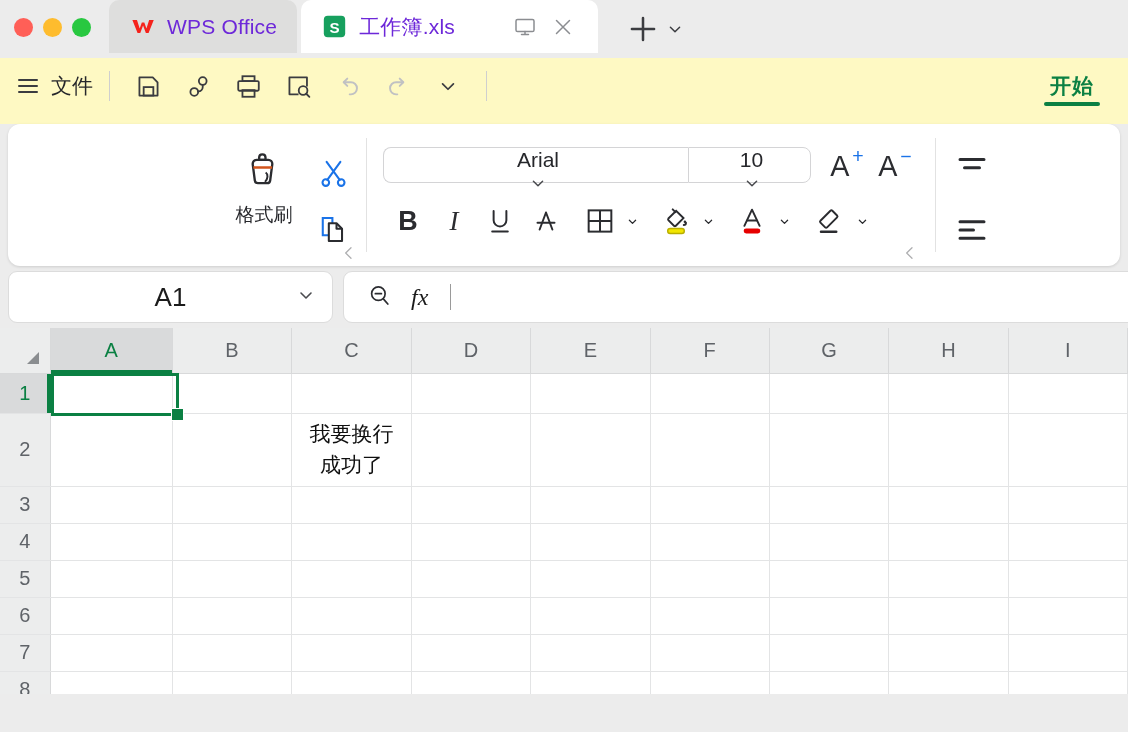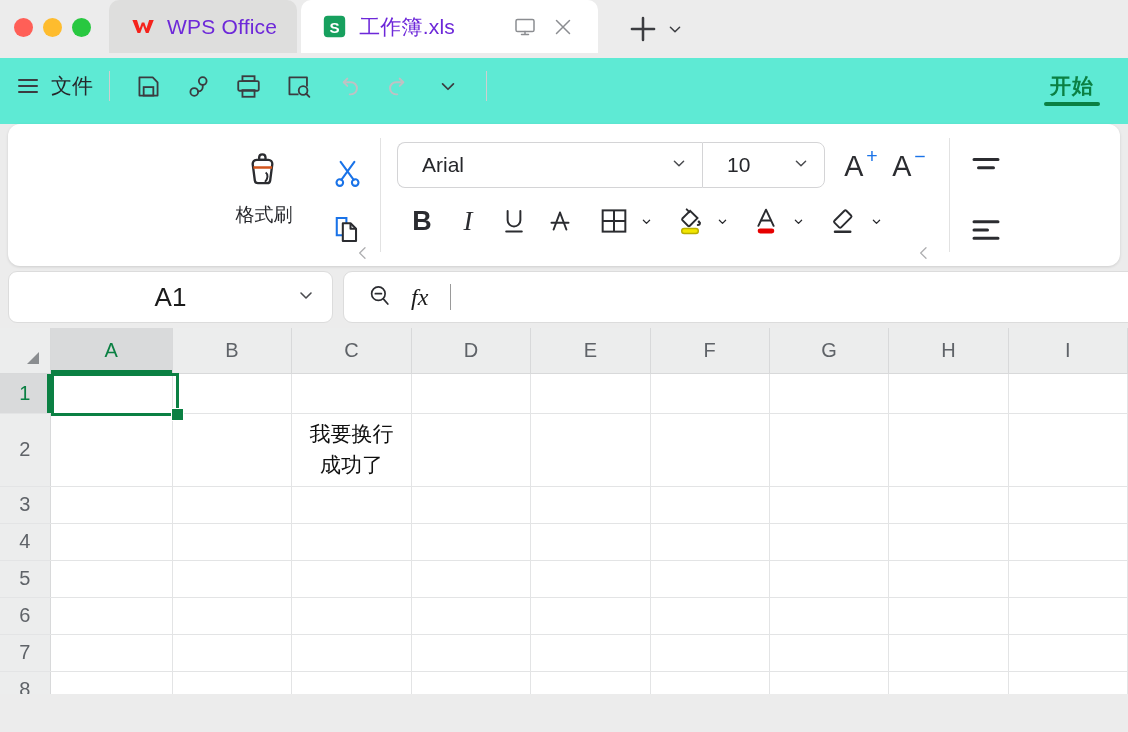--- a/index.html
+++ b/index.html
@@ -54,21 +54,21 @@
     display: flex; align-items: center; gap: 2px;
     margin-left: 22px; padding-top: 10px;
   }
 
   
   .menurow {
     height: 66px;
     display: flex;
     align-items: center;
     padding: 0 14px 10px 18px;
-    background: #5eead4;
+    background: #fef9c3;
     position: relative;
   }
   .menu-file { display: flex; align-items: center; gap: 13px; }
   .hamburger { display:flex; flex-direction: column; gap: 4px; width: 20px; }
   .hamburger i { display:block; height: 2px; background: #3b3c40; border-radius: 1px; }
   .file-label { font-size: 21px; color: #26272b; }
   .vsep { width: 1px; height: 30px; background: #cfcfcf; margin: 0 16px; }
   .qat { display: flex; align-items: center; gap: 6px; }
   .qbtn { width: 44px; height: 40px; display:flex; align-items:center; justify-content:center; border-radius:6px; }
   .hometab {
@@ -91,36 +91,37 @@
     overflow: hidden;
   }
   .grp { position: relative; display: flex; align-items: flex-start; }
   .grp-sep { width: 1px; background: #e2e2e2; margin: 14px 0; align-self: stretch; }
   .launcher {
     position: absolute; right: 6px; bottom: 4px;
     width: 18px; height: 18px; opacity: .55;
   }
 
   
-  .g-clip { padding: 22px 10px 0 216px; display:flex; gap: 20px; align-items: flex-start; }
+  .g-clip { padding: 22px 10px 0 216px; display:flex; gap: 6px; align-items: flex-start; }
   .bigbtn {
     width: 80px; display: flex; flex-direction: column; align-items: center; gap: 8px;
     padding-top: 4px;
   }
   .bigbtn .cap { font-size: 19px; color: #26272b; display: flex; align-items: center; gap: 4px; white-space: nowrap;}
   .smallcol { display: flex; flex-direction: column; align-items: center; gap: 14px; padding-top: 6px; }
   .sbtn { width: 46px; height: 42px; display: flex; align-items: center; justify-content: center; }
 
   
   .g-font { padding: 18px 12px 0 16px; display: flex; flex-direction: column; gap: 12px; }
   .frow1 { display: flex; align-items: center; gap: 0; }
   .combo {
     display: flex; align-items: center; justify-content: space-between;
-    height: 46px; border: 1px solid #d4d4d6; background: #fff;
-    padding: 0 12px 0 24px;
+    height: 36px; border: 1px solid #d4d4d6; background: #fff;
+    padding: 0 12px 0 16px;
+    flex-direction: column;
   }
   .combo.fontname { width: 305px; border-radius: 8px 0 0 8px; border-right: none; }
   .combo.fontsize { width: 123px; border-radius: 0 8px 8px 0; }
   .combo .val { font-size: 21px; color: #26272b; }
   .azbtn { width: 48px; height: 46px; display:flex; align-items:center; justify-content:center;}
   .frow2 { display: flex; align-items: center; gap: 0; padding-left: 2px; }
   .fbtn { width: 46px; height: 42px; display:flex; align-items:center; justify-content:center; }
   .caret { width: 18px; height: 42px; display:flex; align-items:center; justify-content:center; }
 
   

